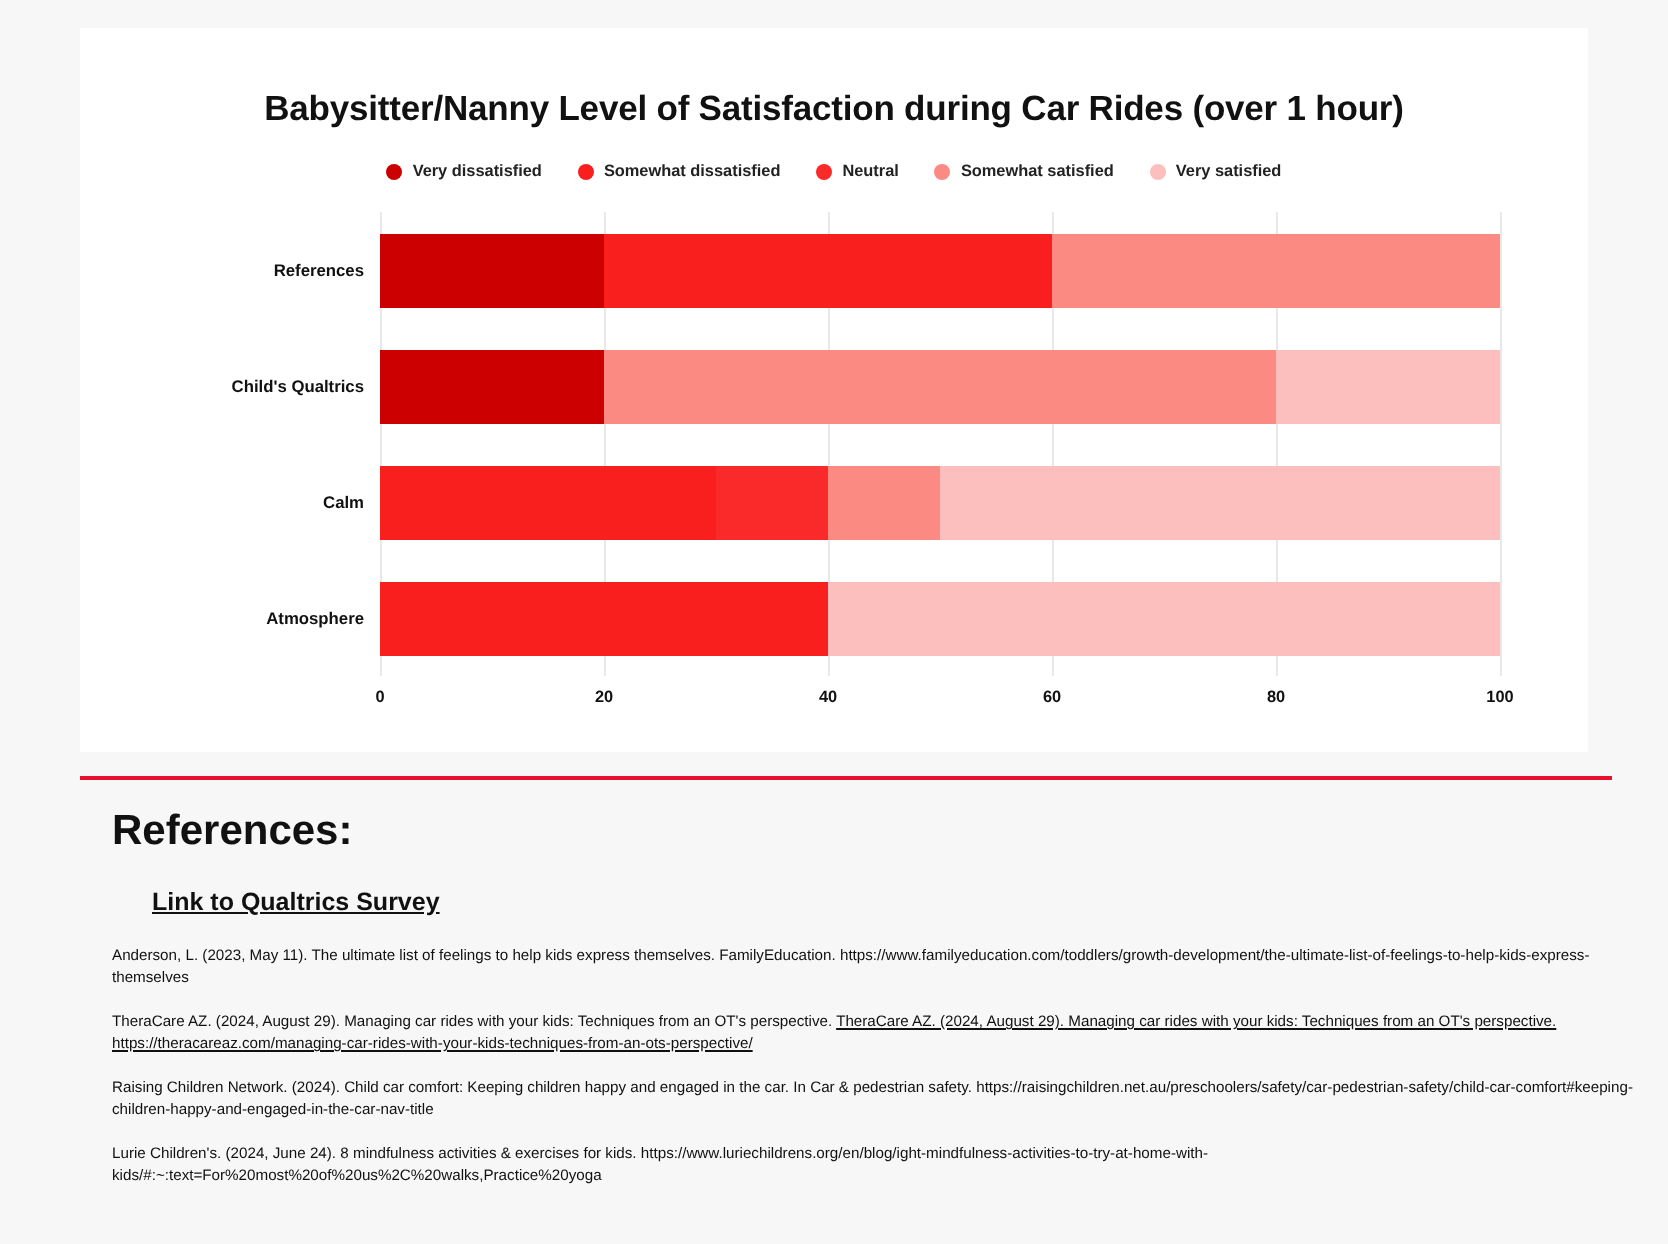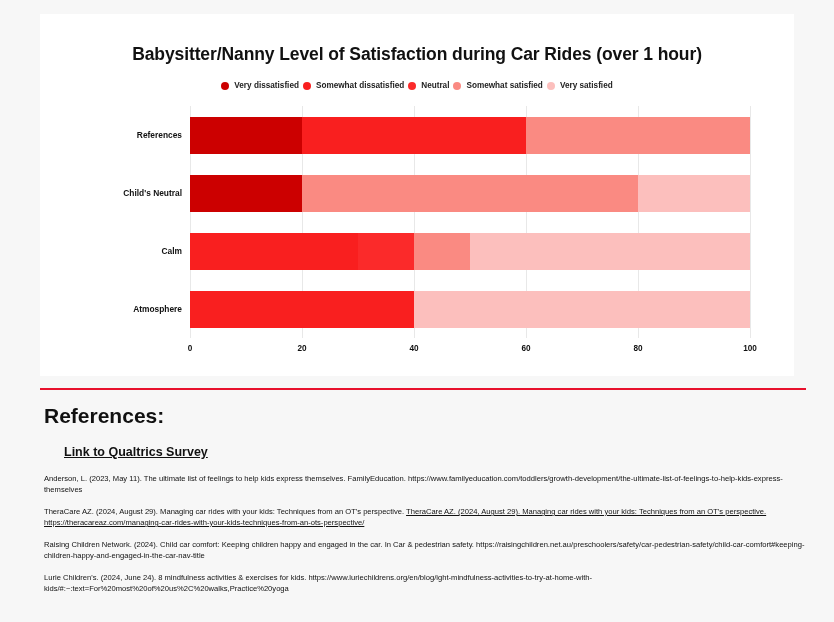--- a/index.html
+++ b/index.html
@@ -35,21 +35,21 @@
     font-size: 17.5px;
     font-weight: bold;
     color: #111;
     padding-top: 30px;
     letter-spacing: -0.1px;
   }
   .legend {
     display: flex;
     justify-content: center;
     align-items: flex-start;
-    gap: 4px;
+    gap: 18px;
     margin-top: 16px;
   }
   .legend-item {
     display: flex;
     align-items: center;
     gap: 5px;
     font-size: 8.2px;
     font-weight: bold;
     color: #222;
   }
@@ -137,21 +137,21 @@
     left: 40px;
     top: 388px;
     width: 766px;
     height: 2px;
     background: #e8112d;
   }
 
   
   .refs {
     position: absolute;
-    left: 44px;
+    left: 56px;
     top: 404px;
     width: 766px;
   }
   .refs-heading {
     font-size: 21px;
     font-weight: bold;
     color: #111;
     margin: 0 0 14px 0;
   }
   .survey-link {
@@ -219,21 +219,21 @@
         <div class="rows" id="rows">
             <div class="row">
               <div class="cat-label">References</div>
               <div class="bar">
                 <div class="seg" style="width: 20%; background: rgb(204, 0, 0);"></div>
                 <div class="seg" style="width: 40%; background: rgb(249, 31, 31);"></div>
                 <div class="seg" style="width: 40%; background: rgb(250, 138, 130);"></div>
               </div>
             </div>
             <div class="row">
-              <div class="cat-label">Child's Neutral</div>
+              <div class="cat-label">Child's Qualtrics</div>
               <div class="bar">
                 <div class="seg" style="width: 20%; background: rgb(204, 0, 0);"></div>
                 <div class="seg" style="width: 60%; background: rgb(250, 138, 130);"></div>
                 <div class="seg" style="width: 20%; background: rgb(252, 191, 189);"></div>
               </div>
             </div>
             <div class="row">
               <div class="cat-label">Calm</div>
               <div class="bar">
                 <div class="seg" style="width: 30%; background: rgb(249, 31, 31);"></div>

